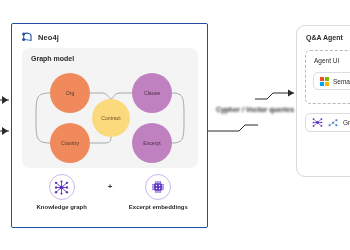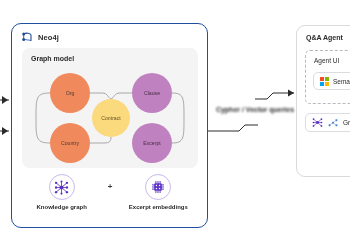--- a/index.html
+++ b/index.html
@@ -18,21 +18,21 @@
 
   
   #neo4j-card {
     position: absolute;
     left: 11px;
     top: 23px;
     width: 197px;
     height: 205px;
     background: #ffffff;
     border: 1.6px solid #1f4f9e;
-    border-radius: 10px;
+    border-radius: 2px;
     box-sizing: border-box;
     text-decoration: underline;
   }
   #neo4j-header {
     position: absolute;
     left: 10px;
     top: 8px;
     display: flex;
     align-items: center;
     gap: 5px;

